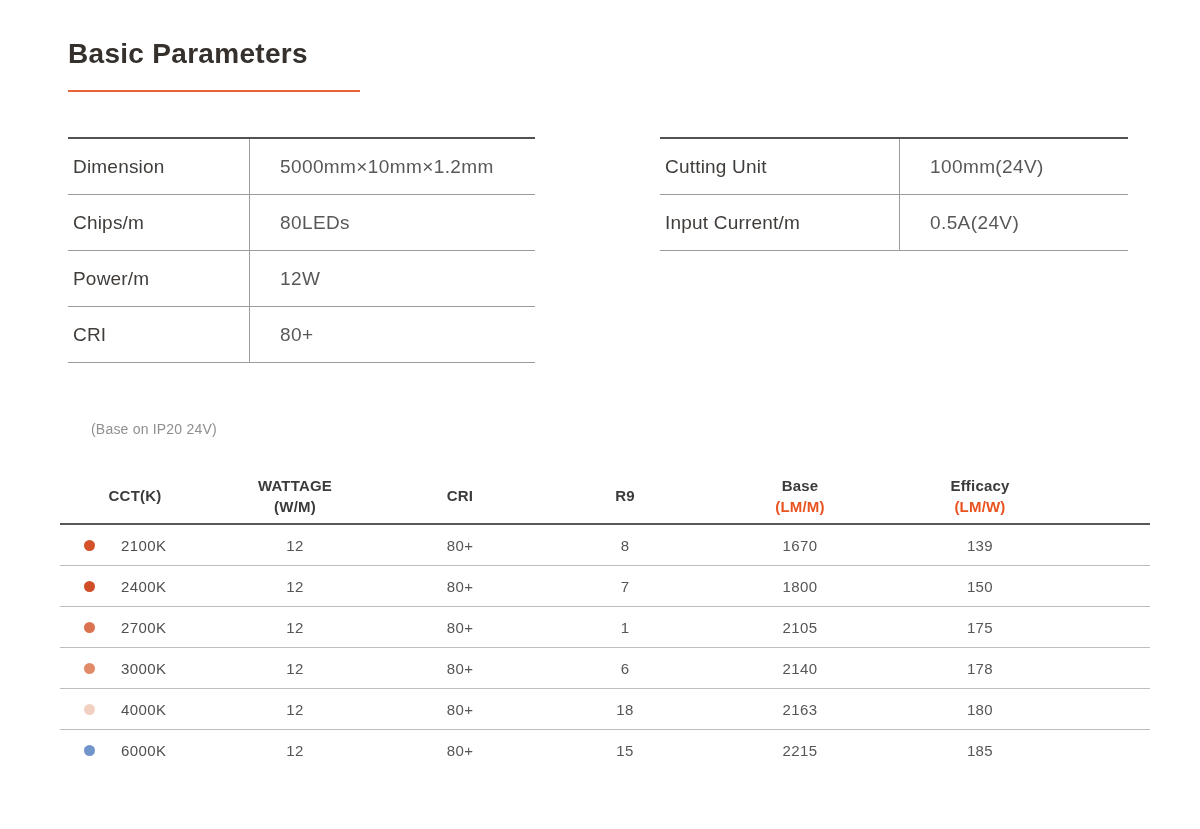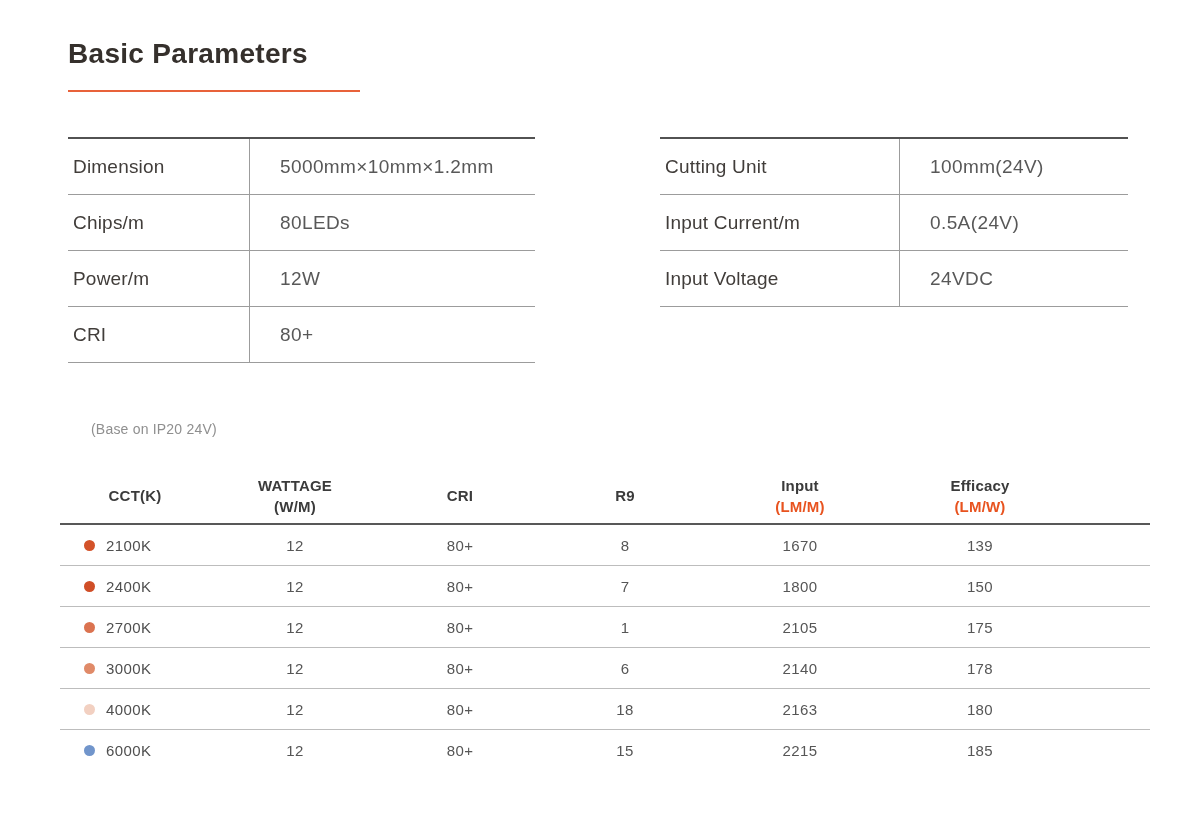--- a/index.html
+++ b/index.html
@@ -38,21 +38,21 @@
   #pe-table{position:absolute;left:60px;top:468px;width:1090px;}
   .pe-grid{display:grid;grid-template-columns:150px 170px 160px 170px 180px 180px;
            align-items:center;justify-items:center;box-sizing:border-box;}
   .pe-header{height:57px;border-bottom:2px solid #585858;}
   .pe-hcell{text-align:center;font-size:15px;font-weight:600;color:#3b3b3b;line-height:1.4;letter-spacing:.2px;}
   .pe-hsub{display:block;}
   .orange{color:#e8531f;}
   .pe-row{height:41px;border-bottom:1px solid #bdbdbd;}
   .pe-row:last-child{border-bottom:none;}
   .pe-cell{font-size:15px;color:#565656;letter-spacing:.4px;}
-  .pe-cct{justify-self:start;display:flex;align-items:center;gap:11px;
+  .pe-cct{justify-self:start;display:flex;align-items:center;gap:26px;
           padding-left:24px;font-size:15px;color:#4f4f4f;letter-spacing:.4px;}
   .dot{width:11px;height:11px;border-radius:50%;flex:0 0 auto;}
 </style>
 </head>
 <body>
 
 <div class="sec-head" id="basic-head">
   <div class="sec-title">Basic Parameters</div>
   <div class="sec-underline" id="basic-underline"></div>
 </div>
@@ -78,42 +78,38 @@
 
 <div class="btable" id="btable-right">
   <div class="brow">
     <div class="blabel">Cutting Unit</div>
     <div class="bvalue">100mm(24V)</div>
   </div>
   <div class="brow">
     <div class="blabel">Input Current/m</div>
     <div class="bvalue">0.5A(24V)</div>
   </div>
-  <div class="brow">
-    <div class="blabel">Input Voltage</div>
-    <div class="bvalue">24VDC</div>
-  </div>
 </div>
 
 <div class="sec-head" id="pe-head">
   <span class="pe-sub">(Base on IP20 24V)</span>
 </div>
 
 <div id="pe-table">
 
   <div class="pe-grid pe-header">
     <div class="pe-hcell">CCT(K)</div>
     <div class="pe-hcell">
       <span class="pe-hsub">WATTAGE</span>
       <span class="pe-hsub">(W/M)</span>
     </div>
     <div class="pe-hcell">CRI</div>
     <div class="pe-hcell">R9</div>
     <div class="pe-hcell">
-      <span class="pe-hsub">Input</span>
+      <span class="pe-hsub">Base</span>
       <span class="pe-hsub orange">(LM/M)</span>
     </div>
     <div class="pe-hcell">
       <span class="pe-hsub">Efficacy</span>
       <span class="pe-hsub orange">(LM/W)</span>
     </div>
   </div>
 
   <div class="pe-grid pe-row">
     <div class="pe-cct">

